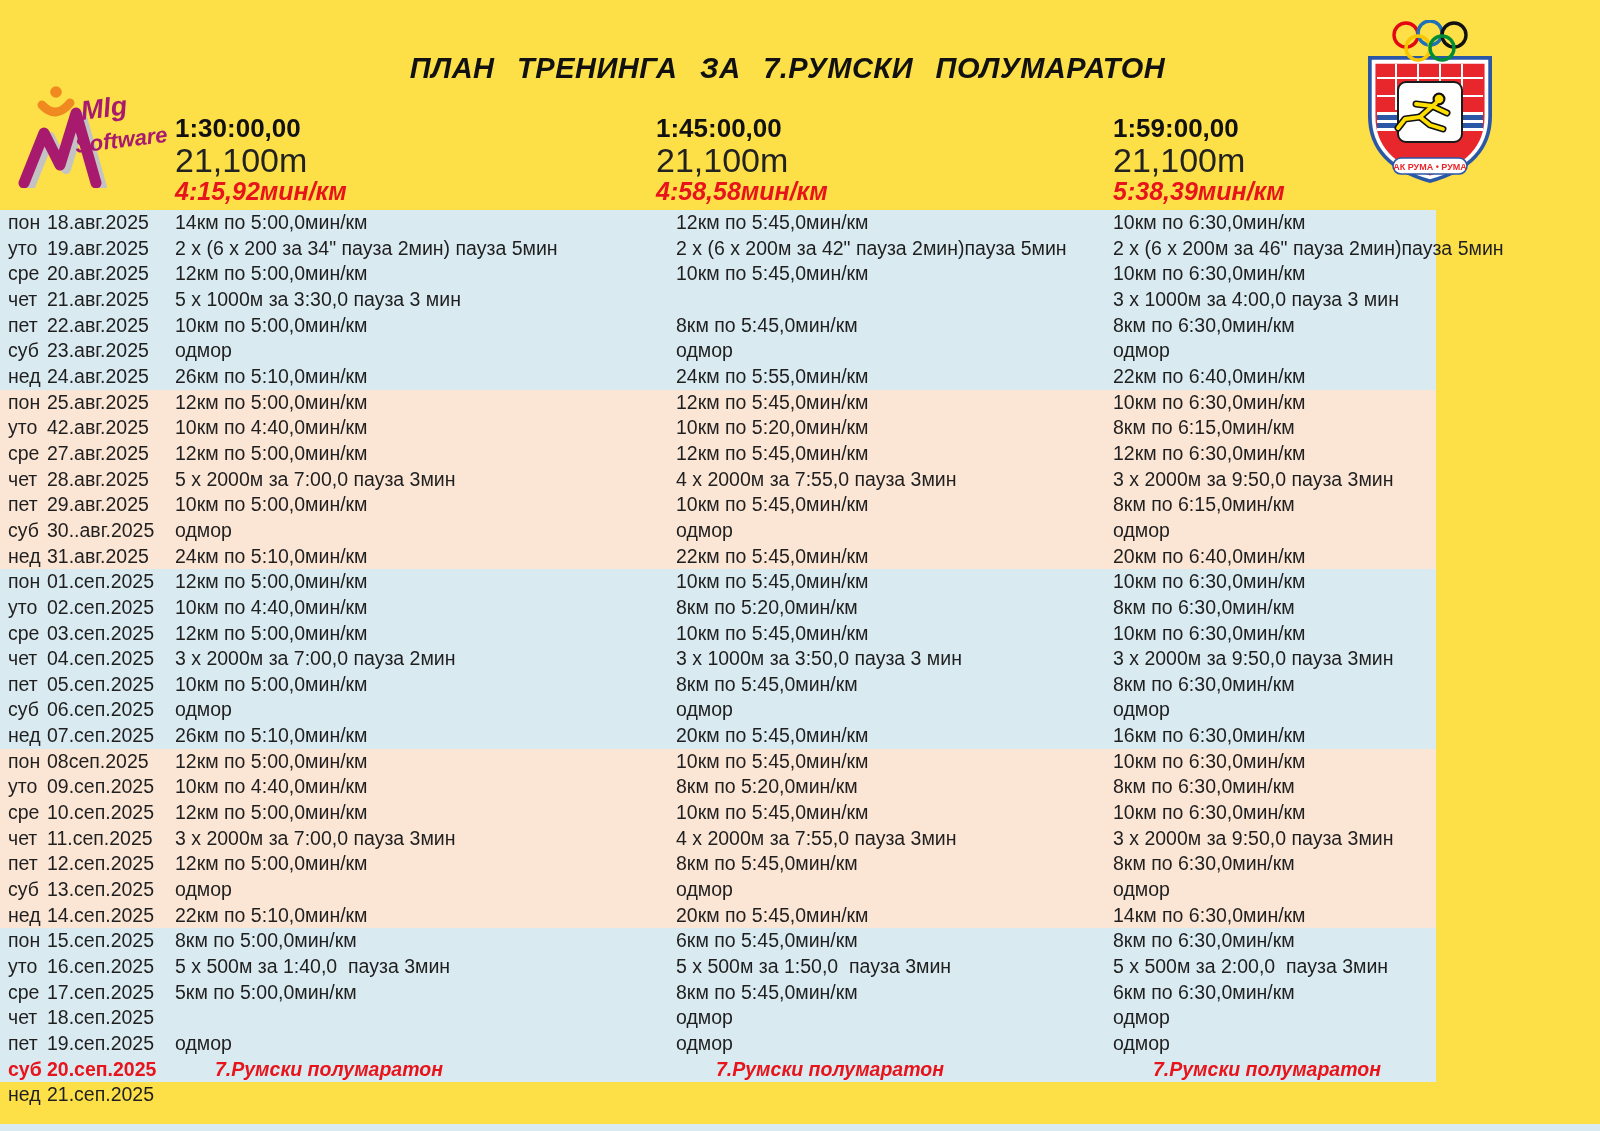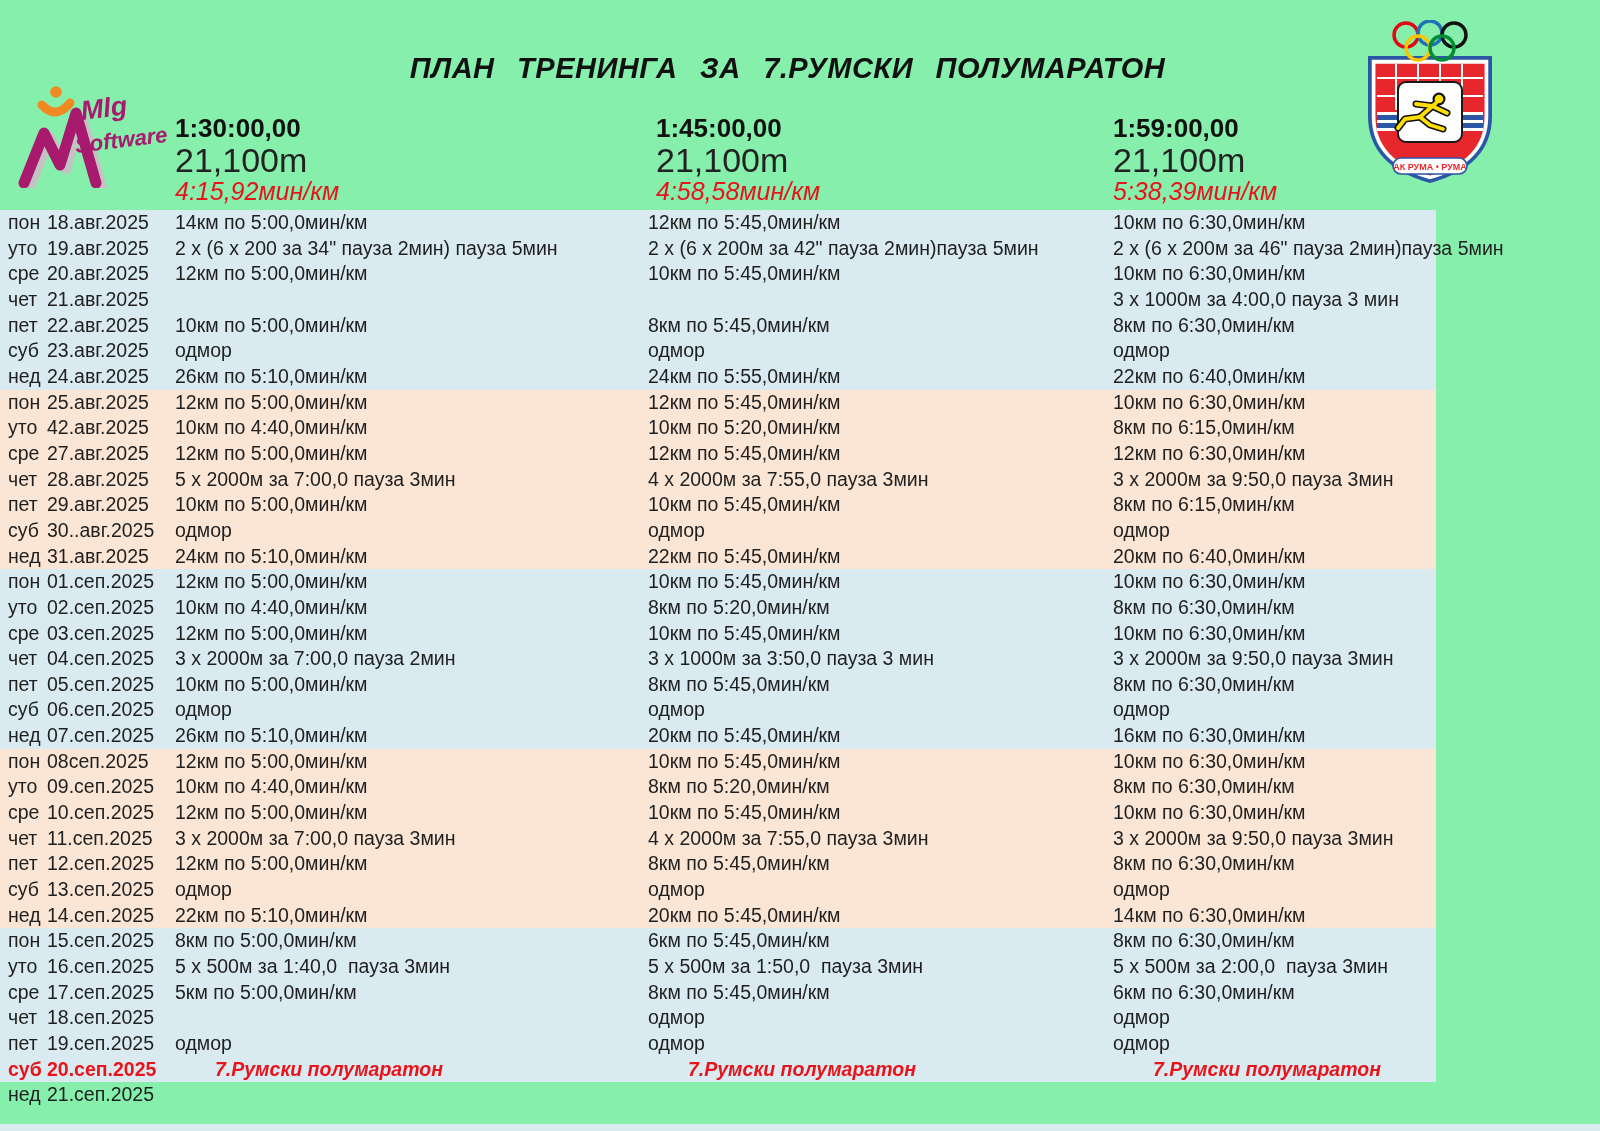--- a/index.html
+++ b/index.html
@@ -1,34 +1,34 @@
 <!DOCTYPE html>
 <html><head>
 <meta charset="utf-8">
 <style>
   html,body{margin:0;padding:0;background:#ffffff;}
-  .page{position:relative;width:1600px;height:1131px;background:#86efac;overflow:hidden;
+  .page{position:relative;width:1600px;height:1131px;background:#fde047;overflow:hidden;
         font-family:"Liberation Sans",sans-serif;}
   .title{position:absolute;top:52px;left:0;width:1575px;text-align:center;
          font-size:29px;font-weight:bold;font-style:italic;color:#111;
          word-spacing:14px;letter-spacing:.5px;white-space:pre;}
   .plan-h{position:absolute;top:112px;}
   .ph-time{font-size:26px;font-weight:bold;color:#111;line-height:32px;}
   .ph-dist{font-size:34px;color:#222;line-height:32px;}
-  .ph-pace{font-size:25px;font-weight:normal;font-style:italic;color:#e8141b;line-height:31px;}
+  .ph-pace{font-size:25px;font-weight:bold;font-style:italic;color:#e8141b;line-height:31px;}
   .table{position:absolute;top:210px;left:0;width:1436px;}
   .row{position:relative;height:25.66px;}
   .row.blue{background:#d9eaf1;}
   .row.peach{background:#fbe5d5;}
   .row.none{background:transparent;}
   .cell{position:absolute;top:0;font-size:19.5px;line-height:25.66px;color:#1f1f1f;white-space:pre;}
   .cell.day{left:8px;}
   .cell.date{left:47px;}
   .cell.c1{left:175px;}
-  .cell.c2{left:648px;}
+  .cell.c2{left:676px;}
   .cell.c3{left:1113px;}
   .row.race .cell{color:#e8141b;font-weight:bold;}
   .row.race .cell.c1,.row.race .cell.c2,.row.race .cell.c3{font-style:italic;margin-left:40px;}
   .mlg{position:absolute;left:18px;top:83px;width:150px;height:105px;}
   .crest{position:absolute;left:1360px;top:20px;width:140px;height:168px;}
   .bottom-band{position:absolute;left:0;top:1124px;width:1600px;height:7px;background:#d9eaf1;}
 </style>
 </head>
 <body>
 
@@ -132,20 +132,21 @@
       <div class="row blue">
         <div class="cell day">сре</div>
         <div class="cell date">20.авг.2025</div>
         <div class="cell c1">12км по 5:00,0мин/км</div>
         <div class="cell c2">10км по 5:45,0мин/км</div>
         <div class="cell c3">10км по 6:30,0мин/км</div>
       </div>
       <div class="row blue">
         <div class="cell day">чет</div>
         <div class="cell date">21.авг.2025</div>
+        <div class="cell c1">5 х 1000м за 3:30,0 пауза 3 мин</div>
         <div class="cell c3">3 х 1000м за 4:00,0 пауза 3 мин</div>
       </div>
       <div class="row blue">
         <div class="cell day">пет</div>
         <div class="cell date">22.авг.2025</div>
         <div class="cell c1">10км по 5:00,0мин/км</div>
         <div class="cell c2">8км по 5:45,0мин/км</div>
         <div class="cell c3">8км по 6:30,0мин/км</div>
       </div>
       <div class="row blue">

